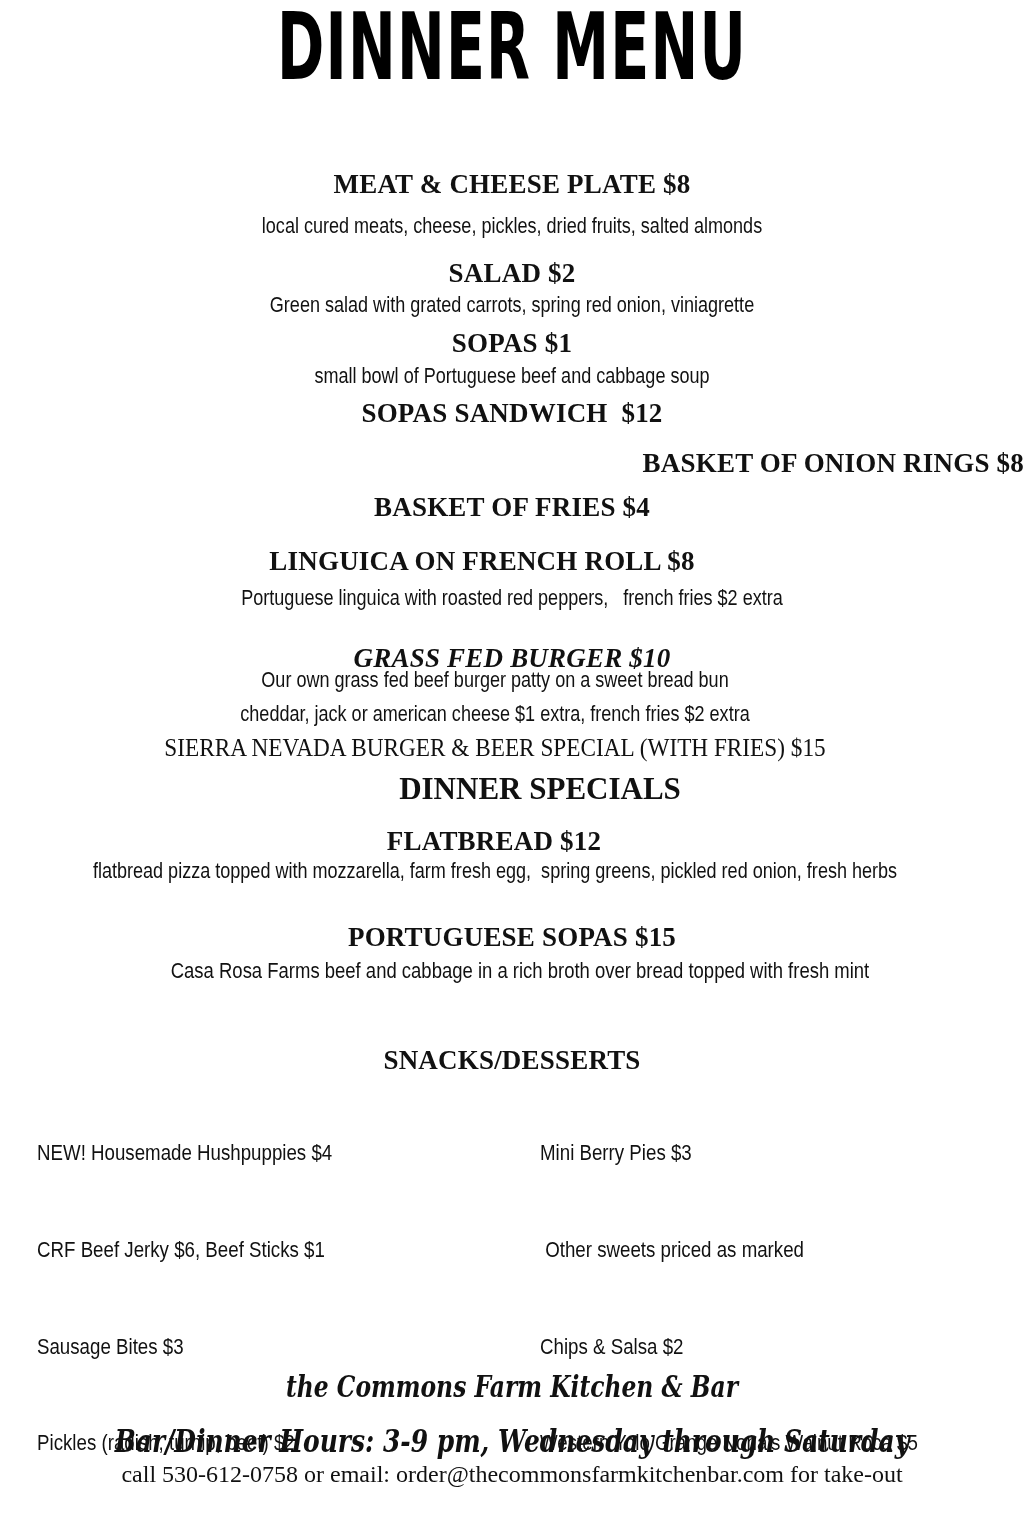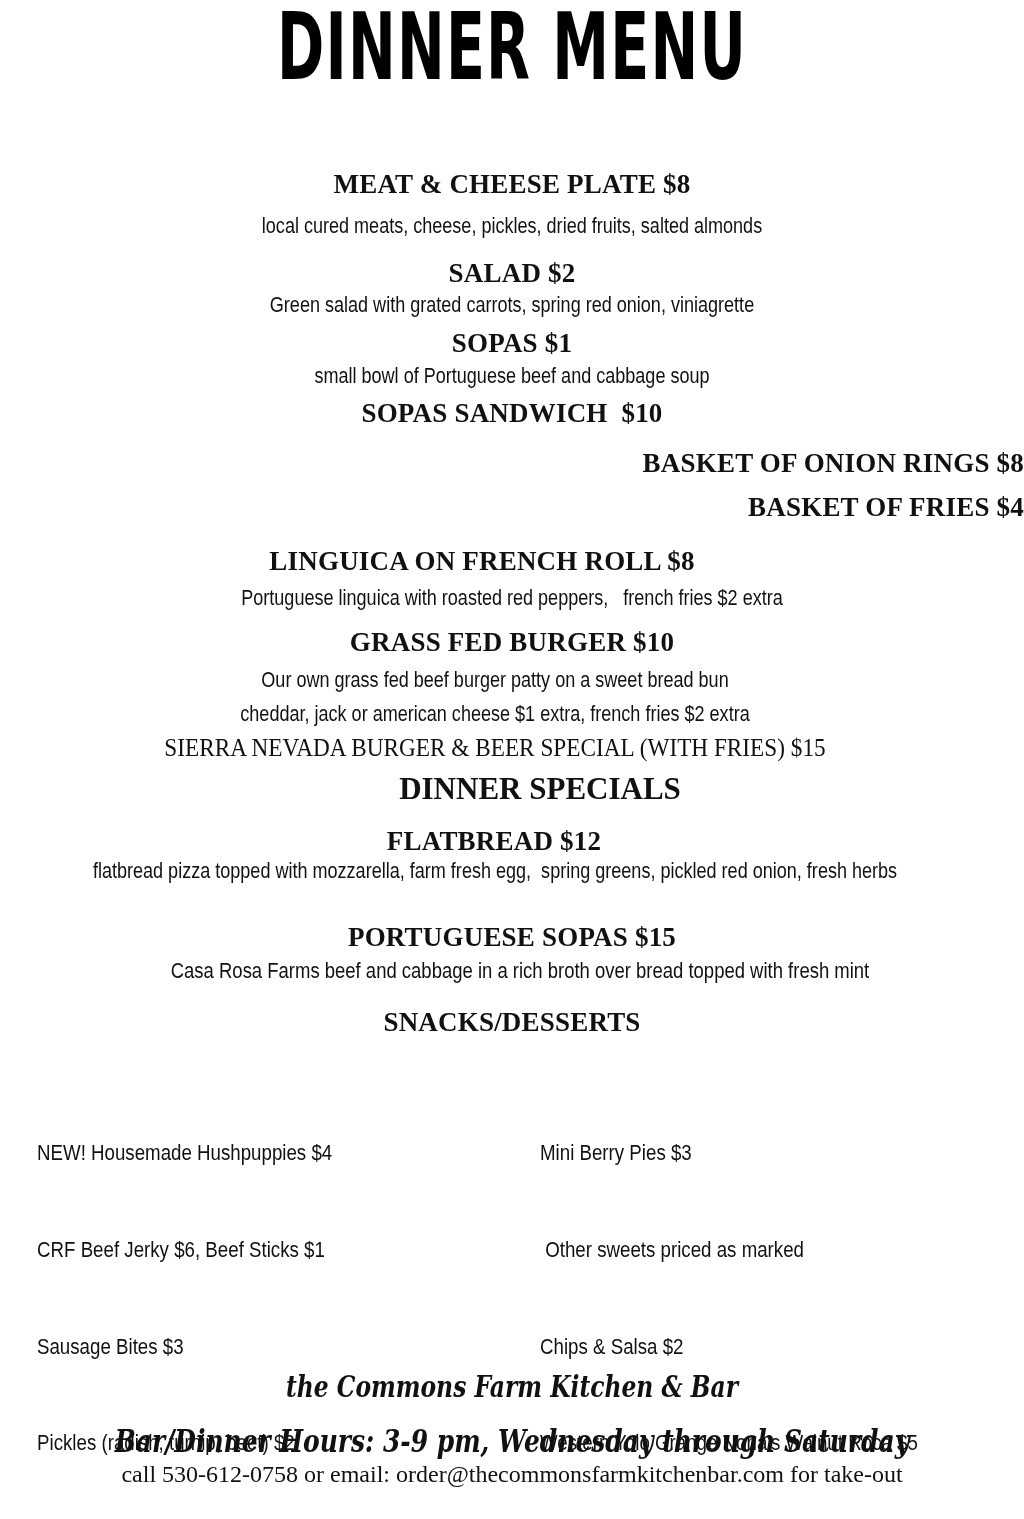--- a/index.html
+++ b/index.html
@@ -96,44 +96,44 @@
 
 <div class="abs head" style="top:168px;">MEAT &amp; CHEESE PLATE $8</div>
 <div class="abs desc" style="top:213px;">local cured meats, cheese, pickles, dried fruits, salted almonds</div>
 
 <div class="abs head" style="top:257px;">SALAD $2</div>
 <div class="abs desc" style="top:292px;">Green salad with grated carrots, spring red onion, viniagrette</div>
 
 <div class="abs head" style="top:327px;">SOPAS $1</div>
 <div class="abs desc" style="top:363px;">small bowl of Portuguese beef and cabbage soup</div>
 
-<div class="abs head" style="top:397px;white-space:pre;">SOPAS SANDWICH  $10</div>
+<div class="abs head" style="top:397px;white-space:pre;">SOPAS SANDWICH  $12</div>
 
 <div class="abs head" style="top:447px;text-align:right;">BASKET OF ONION RINGS $8</div>
 
-<div class="abs head" style="top:491px;text-align:right;">BASKET OF FRIES $4</div>
+<div class="abs head" style="top:491px;">BASKET OF FRIES $4</div>
 
 <div class="abs head" style="top:545px;left:-30px;">LINGUICA ON FRENCH ROLL $8</div>
 <div class="abs desc" style="top:585px;white-space:pre;">Portuguese linguica with roasted red peppers,   french fries $2 extra</div>
 
-<div class="abs head" style="top:626px;">GRASS FED BURGER $10</div>
+<div class="abs head" style="top:642px;font-style:italic;">GRASS FED BURGER $10</div>
 <div class="abs desc" style="top:667px;left:-17px;">Our own grass fed beef burger patty on a sweet bread bun</div>
 <div class="abs desc" style="top:701px;left:-17px;">cheddar, jack or american cheese $1 extra, french fries $2 extra</div>
 
 <div class="abs head-plain" style="top:733px;left:-17px;">SIERRA NEVADA BURGER &amp; BEER SPECIAL (WITH FRIES) $15</div>
 
 <div class="abs head-big" style="top:771px;margin-left:28px;">DINNER SPECIALS</div>
 
 <div class="abs head" style="top:825px;left:-18px;">FLATBREAD $12</div>
 <div class="abs desc" style="top:858px;left:-17px;white-space:pre;">flatbread pizza topped with mozzarella, farm fresh egg,  spring greens, pickled red onion, fresh herbs</div>
 
 <div class="abs head" style="top:921px;">PORTUGUESE SOPAS $15</div>
 <div class="abs desc-wide" style="top:958px;left:8px;">Casa Rosa Farms beef and cabbage in a rich broth over bread topped with fresh mint</div>
 
-<div class="abs head" style="top:1006px;">SNACKS/DESSERTS</div>
+<div class="abs head" style="top:1044px;">SNACKS/DESSERTS</div>
 
 <div class="col" style="left:37px;top:1073px;">
   <div>NEW! Housemade Hushpuppies $4</div>
   <div>CRF Beef Jerky $6, Beef Sticks $1</div>
   <div>Sausage Bites $3</div>
   <div>Pickles (radish, turnip, beet) $2</div>
   
   
   
 </div>

